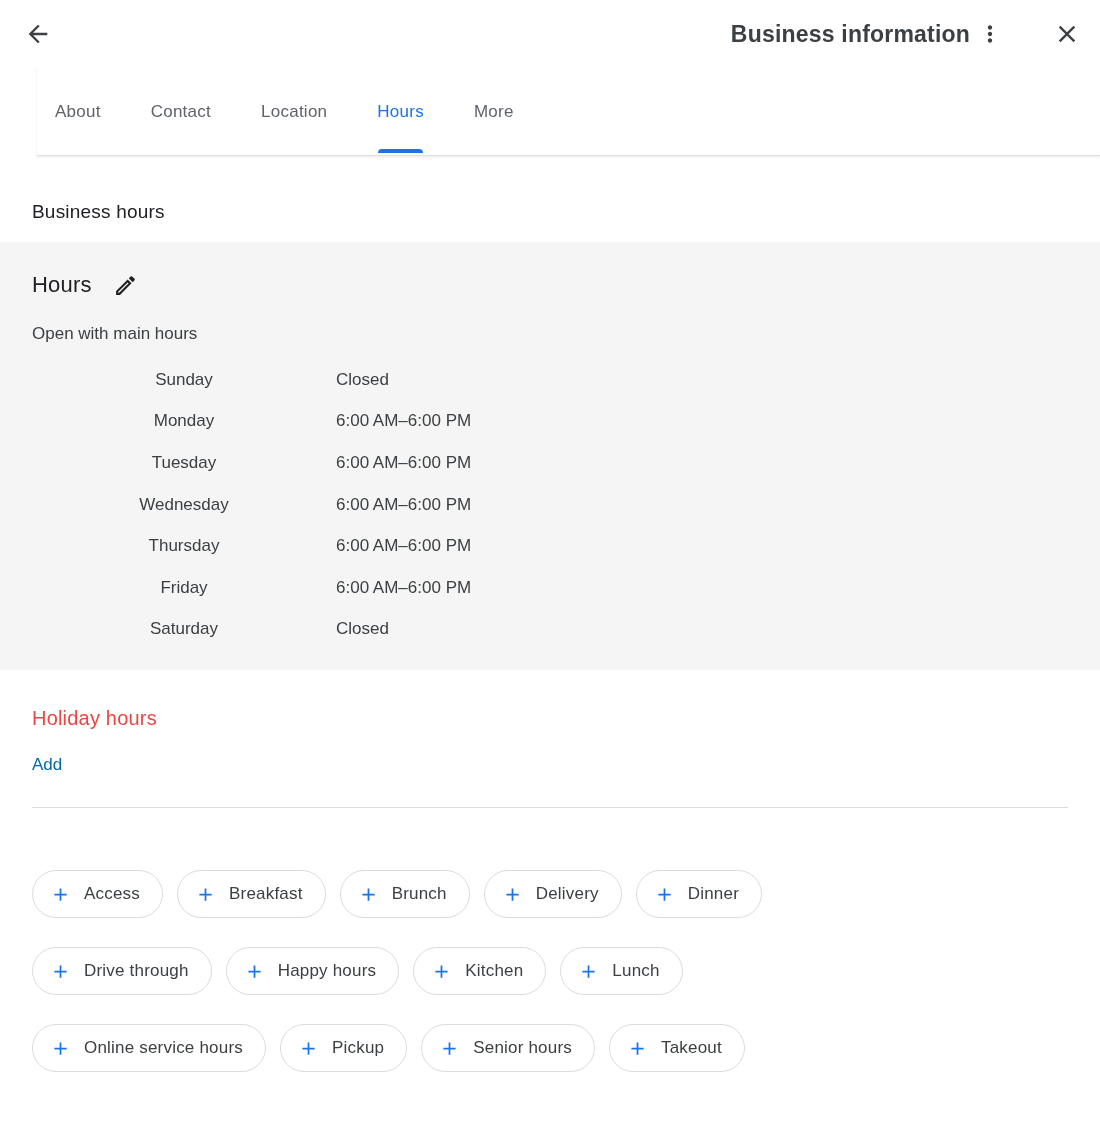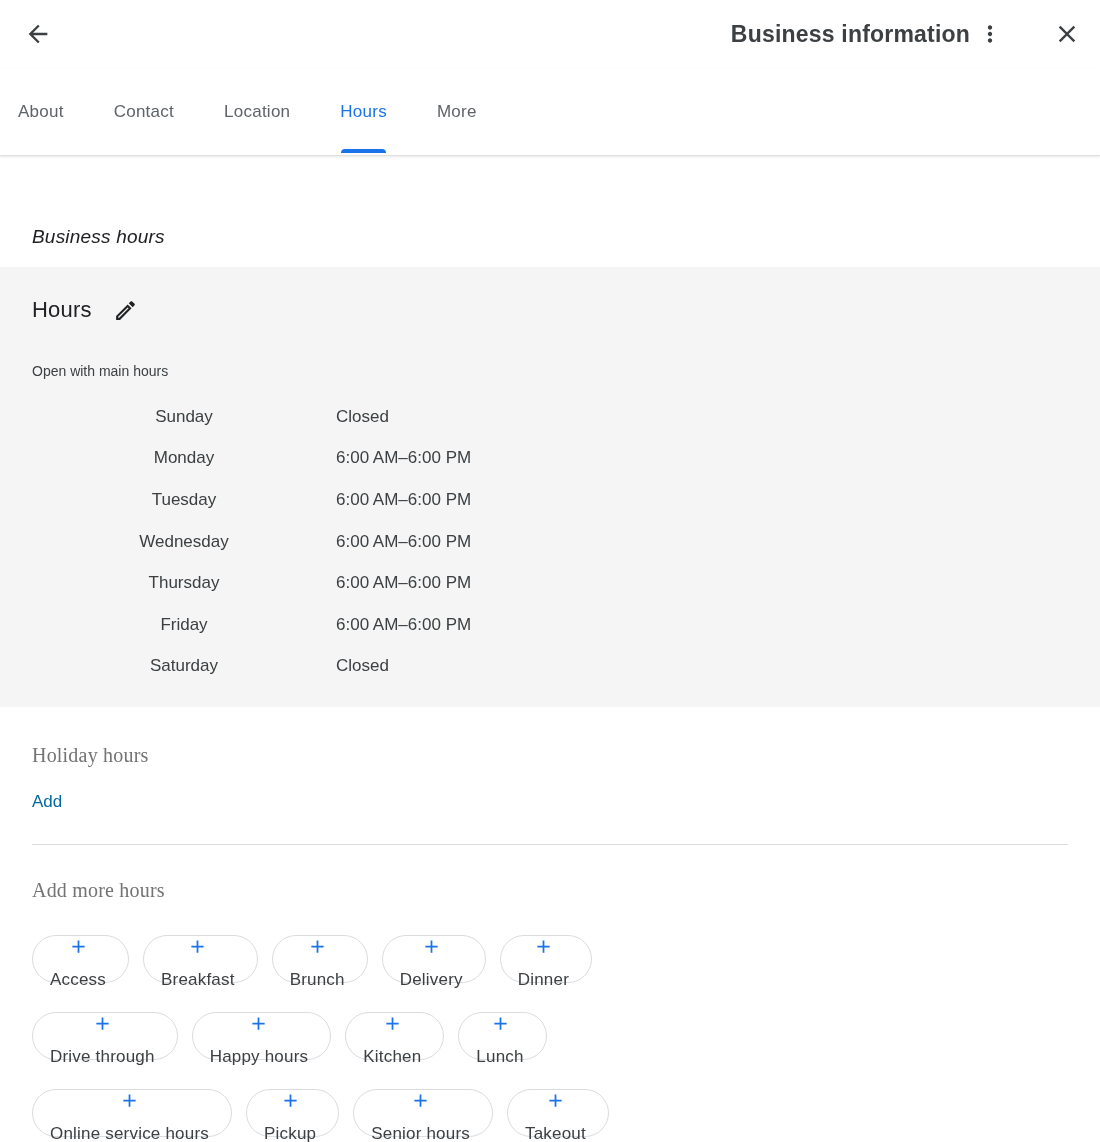--- a/index.html
+++ b/index.html
@@ -17,63 +17,63 @@
   
   .app-header { height: 68px; display: flex; align-items: center; padding: 0 13px 0 18px; }
   .app-title { font-size: 23px; color: #3c4043; letter-spacing: .2px; margin-left: 28px; flex: 1; text-align: right; }
   .header-actions { display: flex; gap: 37px; align-items: center; }
   
   .tab-bar {
     height: 88px; display: flex; align-items: center;
     border-bottom: 1px solid #e0e0e0;
     box-shadow: 0 1px 2px rgba(60,64,67,.12);
     position: relative;
+    margin-left: 37px;
   }
   .tab {
     position: relative; height: 100%; display: flex; align-items: center;
     padding: 0 25px; font-size: 17px; letter-spacing: .25px;
     color: #5f6368; cursor: pointer; background: none; border: none;
     font-family: "Liberation Sans", sans-serif;
   }
   .tab:first-child { padding-left: 18px; }
   .tab.active { color: #1a73e8; font-weight: 500; }
   .tab.active .tab-underline {
     position: absolute; left: 26px; right: 26px; bottom: 2px; height: 4px;
     background: #1a73e8; border-radius: 4px 4px 0 0;
   }
   
-  .section-white { padding: 70px 32px 19px; font-style: italic; }
+  .section-white { padding: 45px 32px 19px; }
   .section-heading { font-size: 19px; font-weight: 500; color: #202124; letter-spacing: .2px; }
   
   .hours-card { background: #f5f5f5; padding: 28px 32px 20px; }
   .card-title-row { display: flex; align-items: center; height: 30px; }
   .card-title { font-size: 22px; color: #202124; letter-spacing: .2px; }
   .edit-btn { width: 28px; height: 28px; margin-left: 20px; background: none; border: none;
               cursor: pointer; display: flex; align-items: center; justify-content: center; }
-  .status-line { margin-top: 34px; font-size: 14px; color: #3c4043; line-height: 24px; }
+  .status-line { margin-top: 22px; font-size: 17px; color: #3c4043; line-height: 24px; }
   .days { margin-top: 13px; text-align: center; }
   .day-row { display: flex; align-items: center; height: 41.6px; font-size: 17px; color: #3c4043; }
   .day-name { width: 304px; }
   
   .holiday-section { padding: 34px 32px 0; }
-  .sub-heading { font-size: 20px; color: #737373; font-weight: 400; letter-spacing: .2px; line-height: 28px; font-family: Liberation Serif, serif; }
+  .sub-heading { font-size: 20px; color: #ef4444; font-weight: 400; letter-spacing: .2px; line-height: 28px; }
   .add-link { margin-top: 21px; font-size: 17px; color: #0369a1; line-height: 24px;
               cursor: pointer; display: inline-block; background: none; border: none;
               font-family: "Liberation Sans", sans-serif; padding: 0; }
   .divider { margin-top: 30px; height: 1px; background: #dadce0; }
   
   .add-more-section { padding: 31px 32px 0; }
   .chip-rows { margin-top: 31px; display: flex; flex-direction: column; gap: 29px; }
   .chip-row { display: flex; gap: 14px; }
   .chip {
     height: 48px; border: 1px solid #dadce0; border-radius: 24px; background: #fff;
     display: inline-flex; align-items: center; padding: 0 22px 0 17px; gap: 13px;
     font-size: 17px; color: #3c4043; letter-spacing: .2px; cursor: pointer;
     font-family: "Liberation Sans", sans-serif;
-    flex-direction: column;
   }
 </style>
 </head>
 <body>
 
 <header class="app-header">
   <button class="icon-btn">
     <span style="display:flex">
       <svg width="28" height="28" viewBox="0 0 24 24" fill="#3c4043">
           <path d="M20 11H7.83l5.59-5.59L12 4l-8 8 8 8 1.41-1.41L7.83 13H20v-2z"></path>
@@ -180,21 +180,20 @@
 </div>
 </section>
 
 <section class="holiday-section">
   <h2 class="sub-heading">Holiday hours</h2>
   <button class="add-link">Add</button>
   <div class="divider"></div>
 </section>
 
 <section class="add-more-section">
-  <h2 class="sub-heading">Add more hours</h2>
   <div class="chip-rows">
       <div class="chip-row">
   <button class="chip">
     <span style="display:flex">
       <svg width="21" height="21" viewBox="0 0 24 24" fill="#1a73e8">
               <path d="M19 13h-6v6h-2v-6H5v-2h6V5h2v6h6v2z"></path>
             </svg>
     </span>
     <span class="chip-label">Access</span>
   </button>

